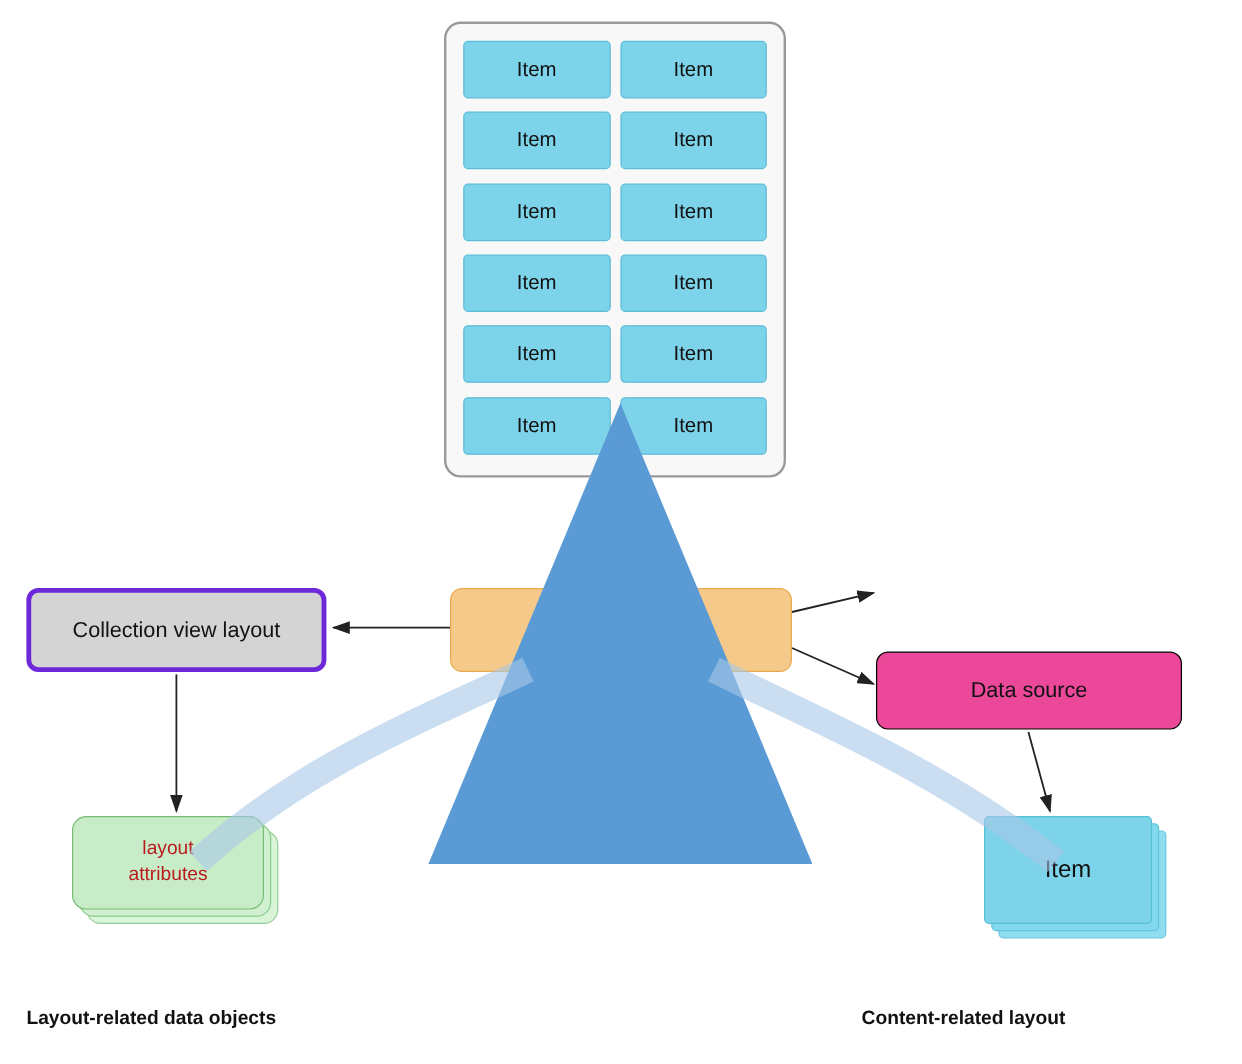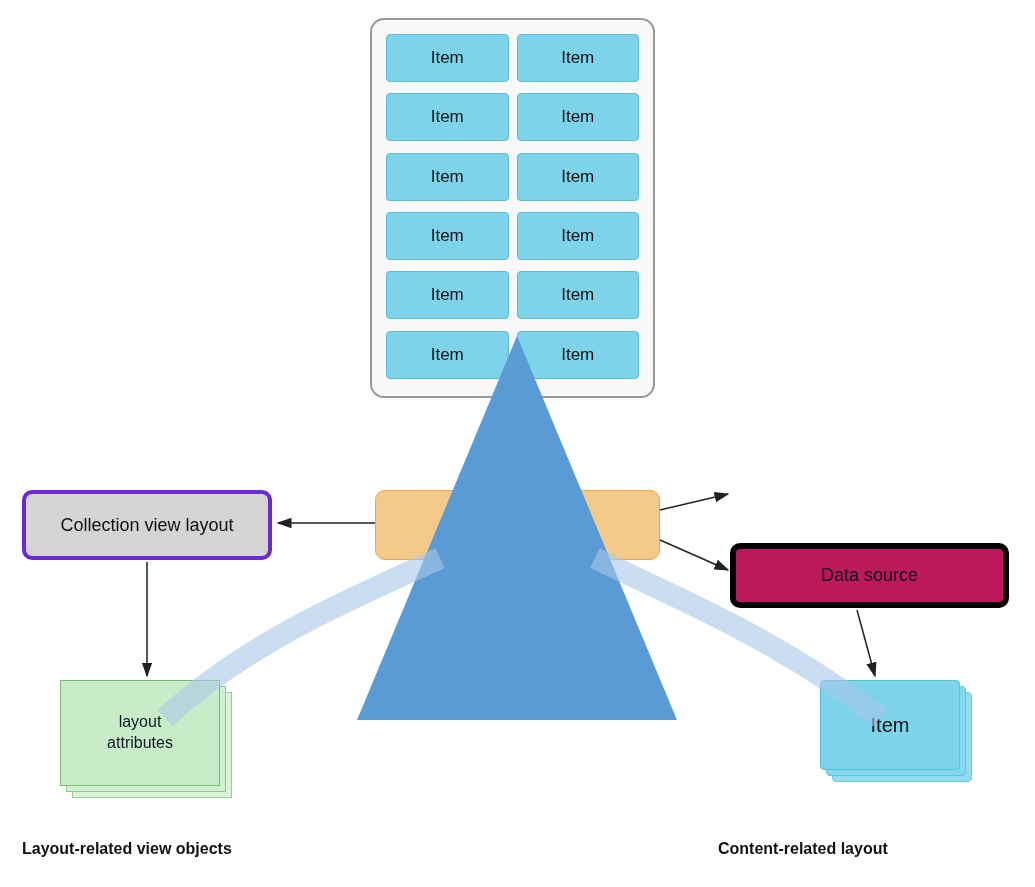--- a/index.html
+++ b/index.html
@@ -99,53 +99,53 @@
       justify-content: center;
       font-size: 18px;
       color: #111;
     }
 
     
     .datasource-label {
       position: absolute;
       top: 543px;
       left: 730px;
-      width: 279px;
+      width: 255px;
       height: 65px;
-      background: #be185d;
-      border: 6px solid #000000;
+      background: #ec4899;
+      border: 1px solid #000000;
       border-radius: 10px;
       display: flex;
       align-items: center;
       justify-content: center;
       font-size: 18px;
       color: #111;
     }
 
     
     .layout-attrs-stack {
       position: absolute;
       top: 680px;
       left: 60px;
       width: 170px;
       height: 110px;
     }
 
     .stack-card {
       position: absolute;
-      border-radius: 0;
+      border-radius: 12px;
       border: 1px solid #88cc88;
       background: #c8f0c8;
       width: 160px;
-      height: 106px;
+      height: 78px;
       display: flex;
       align-items: center;
       justify-content: center;
       font-size: 16px;
-      color: #0f172a;
+      color: #b91c1c;
       text-align: center;
       line-height: 1.3;
     }
 
     .stack-card:nth-child(1) { top: 12px; left: 12px; background: #d8f5d8; border-color: #99cc99; }
     .stack-card:nth-child(2) { top: 6px; left: 6px; background: #d0f0d0; border-color: #88cc88; }
     .stack-card:nth-child(3) { top: 0; left: 0; background: #c8ecc8; border-color: #77bb77; }
 
     
     .item-stack {
@@ -244,21 +244,21 @@
 
   <div class="item-stack">
     <div class="item-card"></div>
     <div class="item-card"></div>
     <div class="item-card">
       <span>Item</span>
     </div>
   </div>
 
   <div class="bottom-label-left">
-    <span>Layout-related view objects</span>
+    <span>Layout-related data objects</span>
   </div>
   <div class="bottom-label-right">
     <span>Content-related layout</span>
   </div>
 
   <svg class="arrows-svg" xmlns="http://www.w3.org/2000/svg">
     <defs>
 
       <marker id="arrowBlack" markerWidth="10" markerHeight="7" refX="9" refY="3.5" orient="auto">
         <polygon points="0 0, 10 3.5, 0 7" fill="#222"></polygon>

